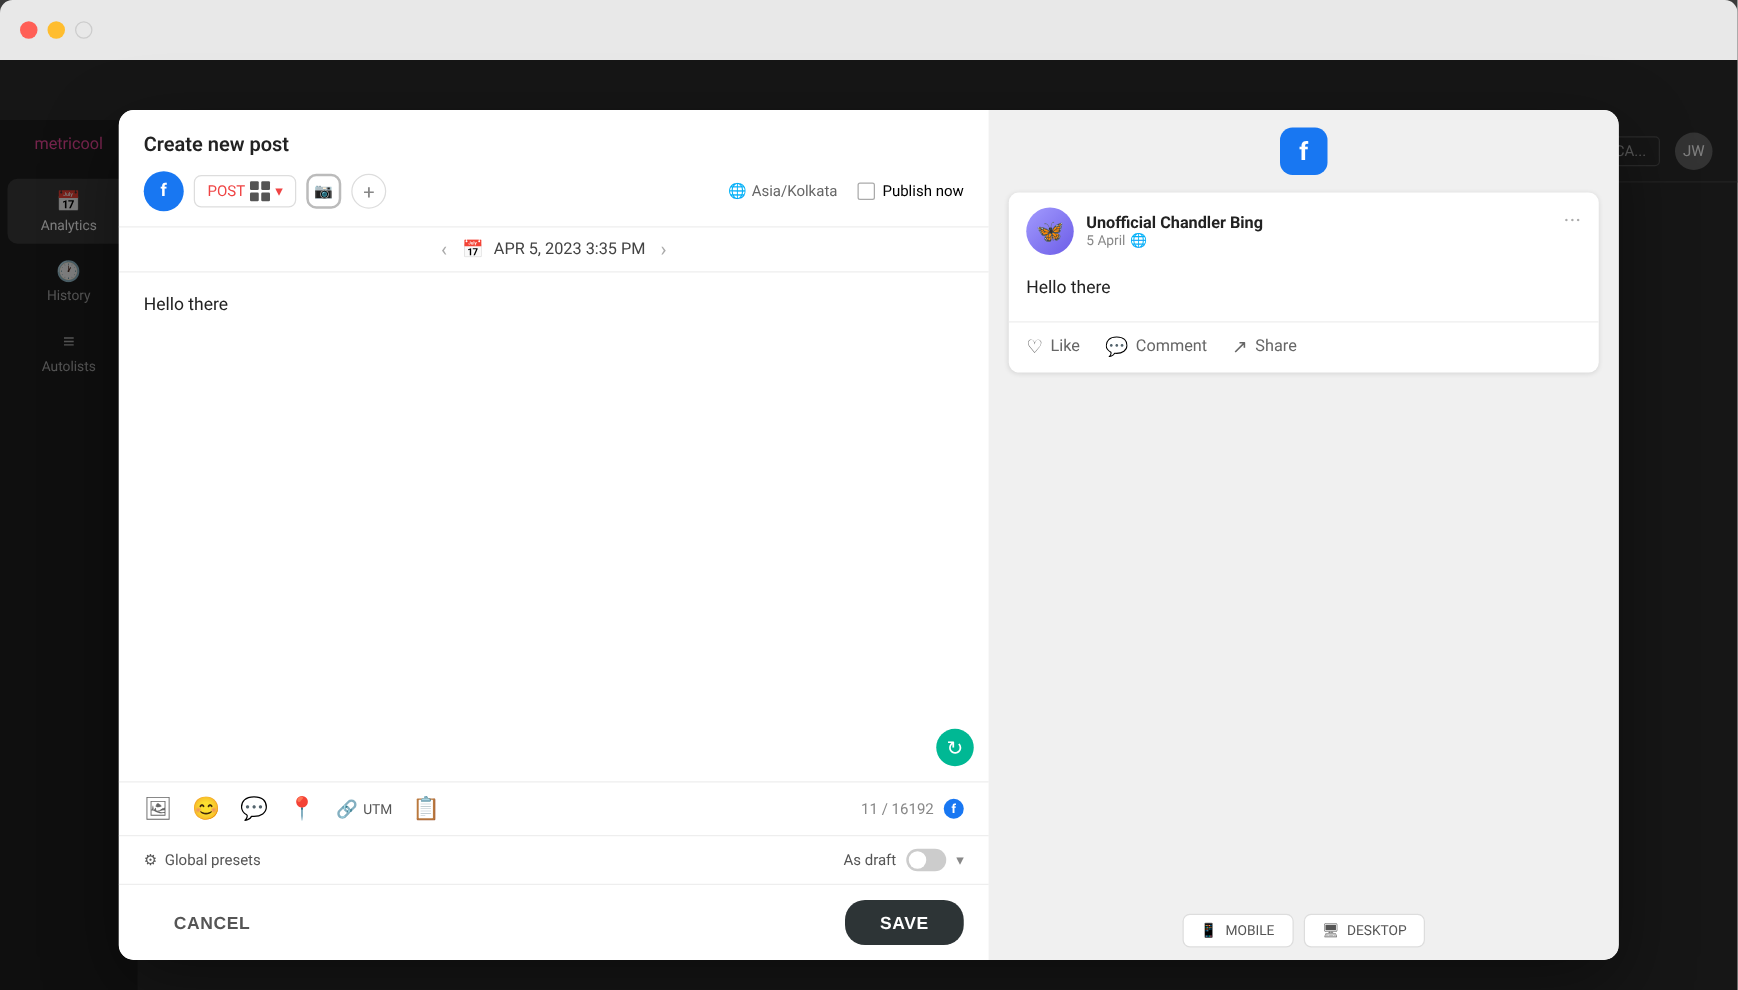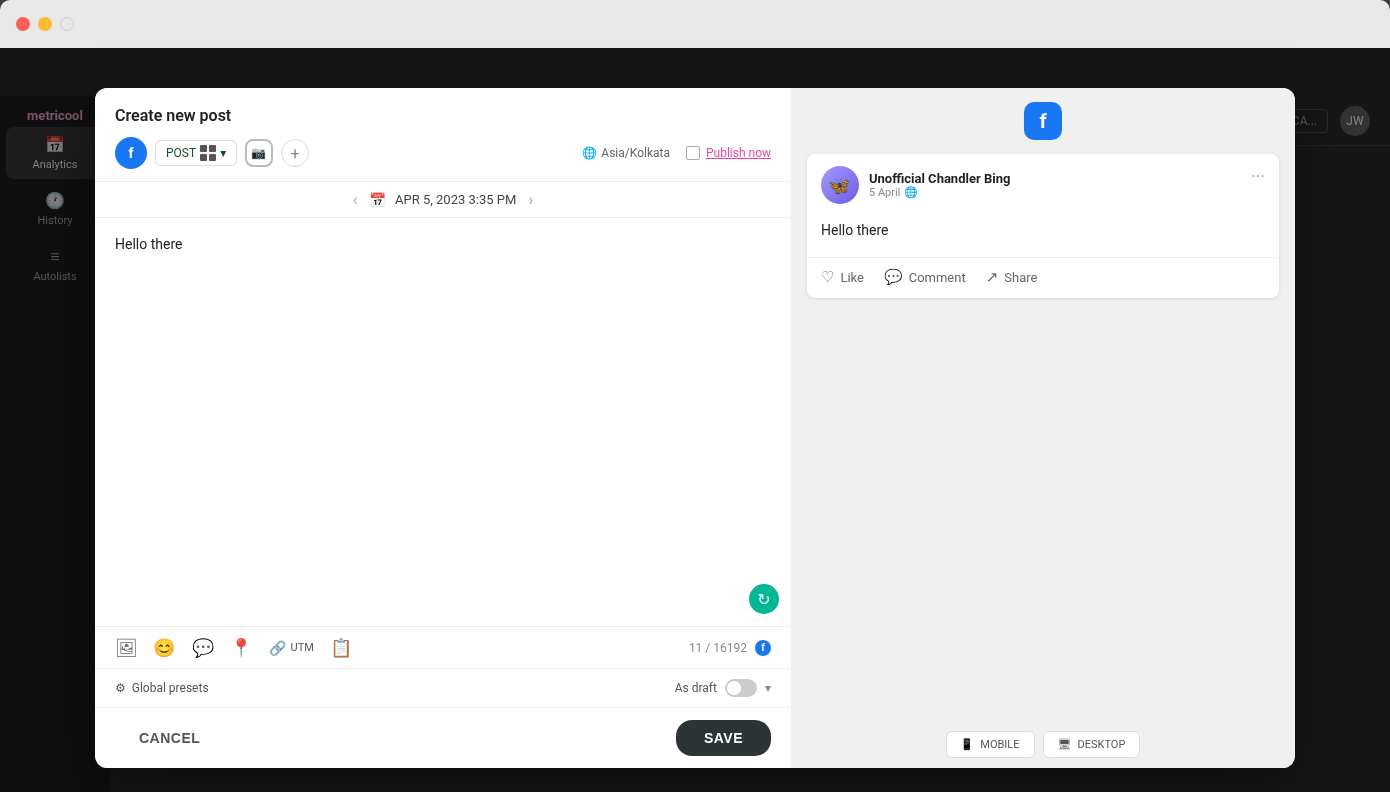--- a/index.html
+++ b/index.html
@@ -43,23 +43,24 @@
       width: 110px;
       bottom: 0;
       background: #1e1e1e;
       display: flex;
       flex-direction: column;
       align-items: center;
       padding: 12px 0;
       gap: 4px;
     }
     .sidebar-logo {
-      color: #f9a8d4;
+      color: #ec4899;
       font-size: 13px;
-      font-weight: bold;
+      font-weight: normal;
+      margin-bottom: 16px;
       padding: 0 8px;
     }
     .sidebar-item {
       width: 90%;
       padding: 8px 10px;
       border-radius: 8px;
       color: #aaa;
       font-size: 11px;
       display: flex;
       flex-direction: column;
@@ -176,21 +177,21 @@
       font-weight: bold;
     }
     .post-type-btn {
       display: flex;
       align-items: center;
       gap: 4px;
       padding: 4px 10px;
       border: 1px solid #ddd;
       border-radius: 6px;
       font-size: 12px;
-      color: #14532d;
+      color: #ef4444;
       cursor: pointer;
     }
     .grid-icon {
       width: 16px; height: 16px;
       display: grid;
       grid-template-columns: 1fr 1fr;
       gap: 2px;
     }
     .grid-icon span {
       background: #555;
@@ -224,23 +225,22 @@
     }
     .timezone-label {
       display: flex;
       align-items: center;
       gap: 4px;
     }
     .publish-now-check {
       display: flex;
       align-items: center;
       gap: 6px;
-      color: #ec4899;
+      color: #000000;
       font-size: 12px;
-      text-decoration: underline;
     }
     .checkbox-empty {
       width: 14px; height: 14px;
       border: 1.5px solid #aaa;
       border-radius: 2px;
     }
 
     
     .date-row {
       display: flex;

